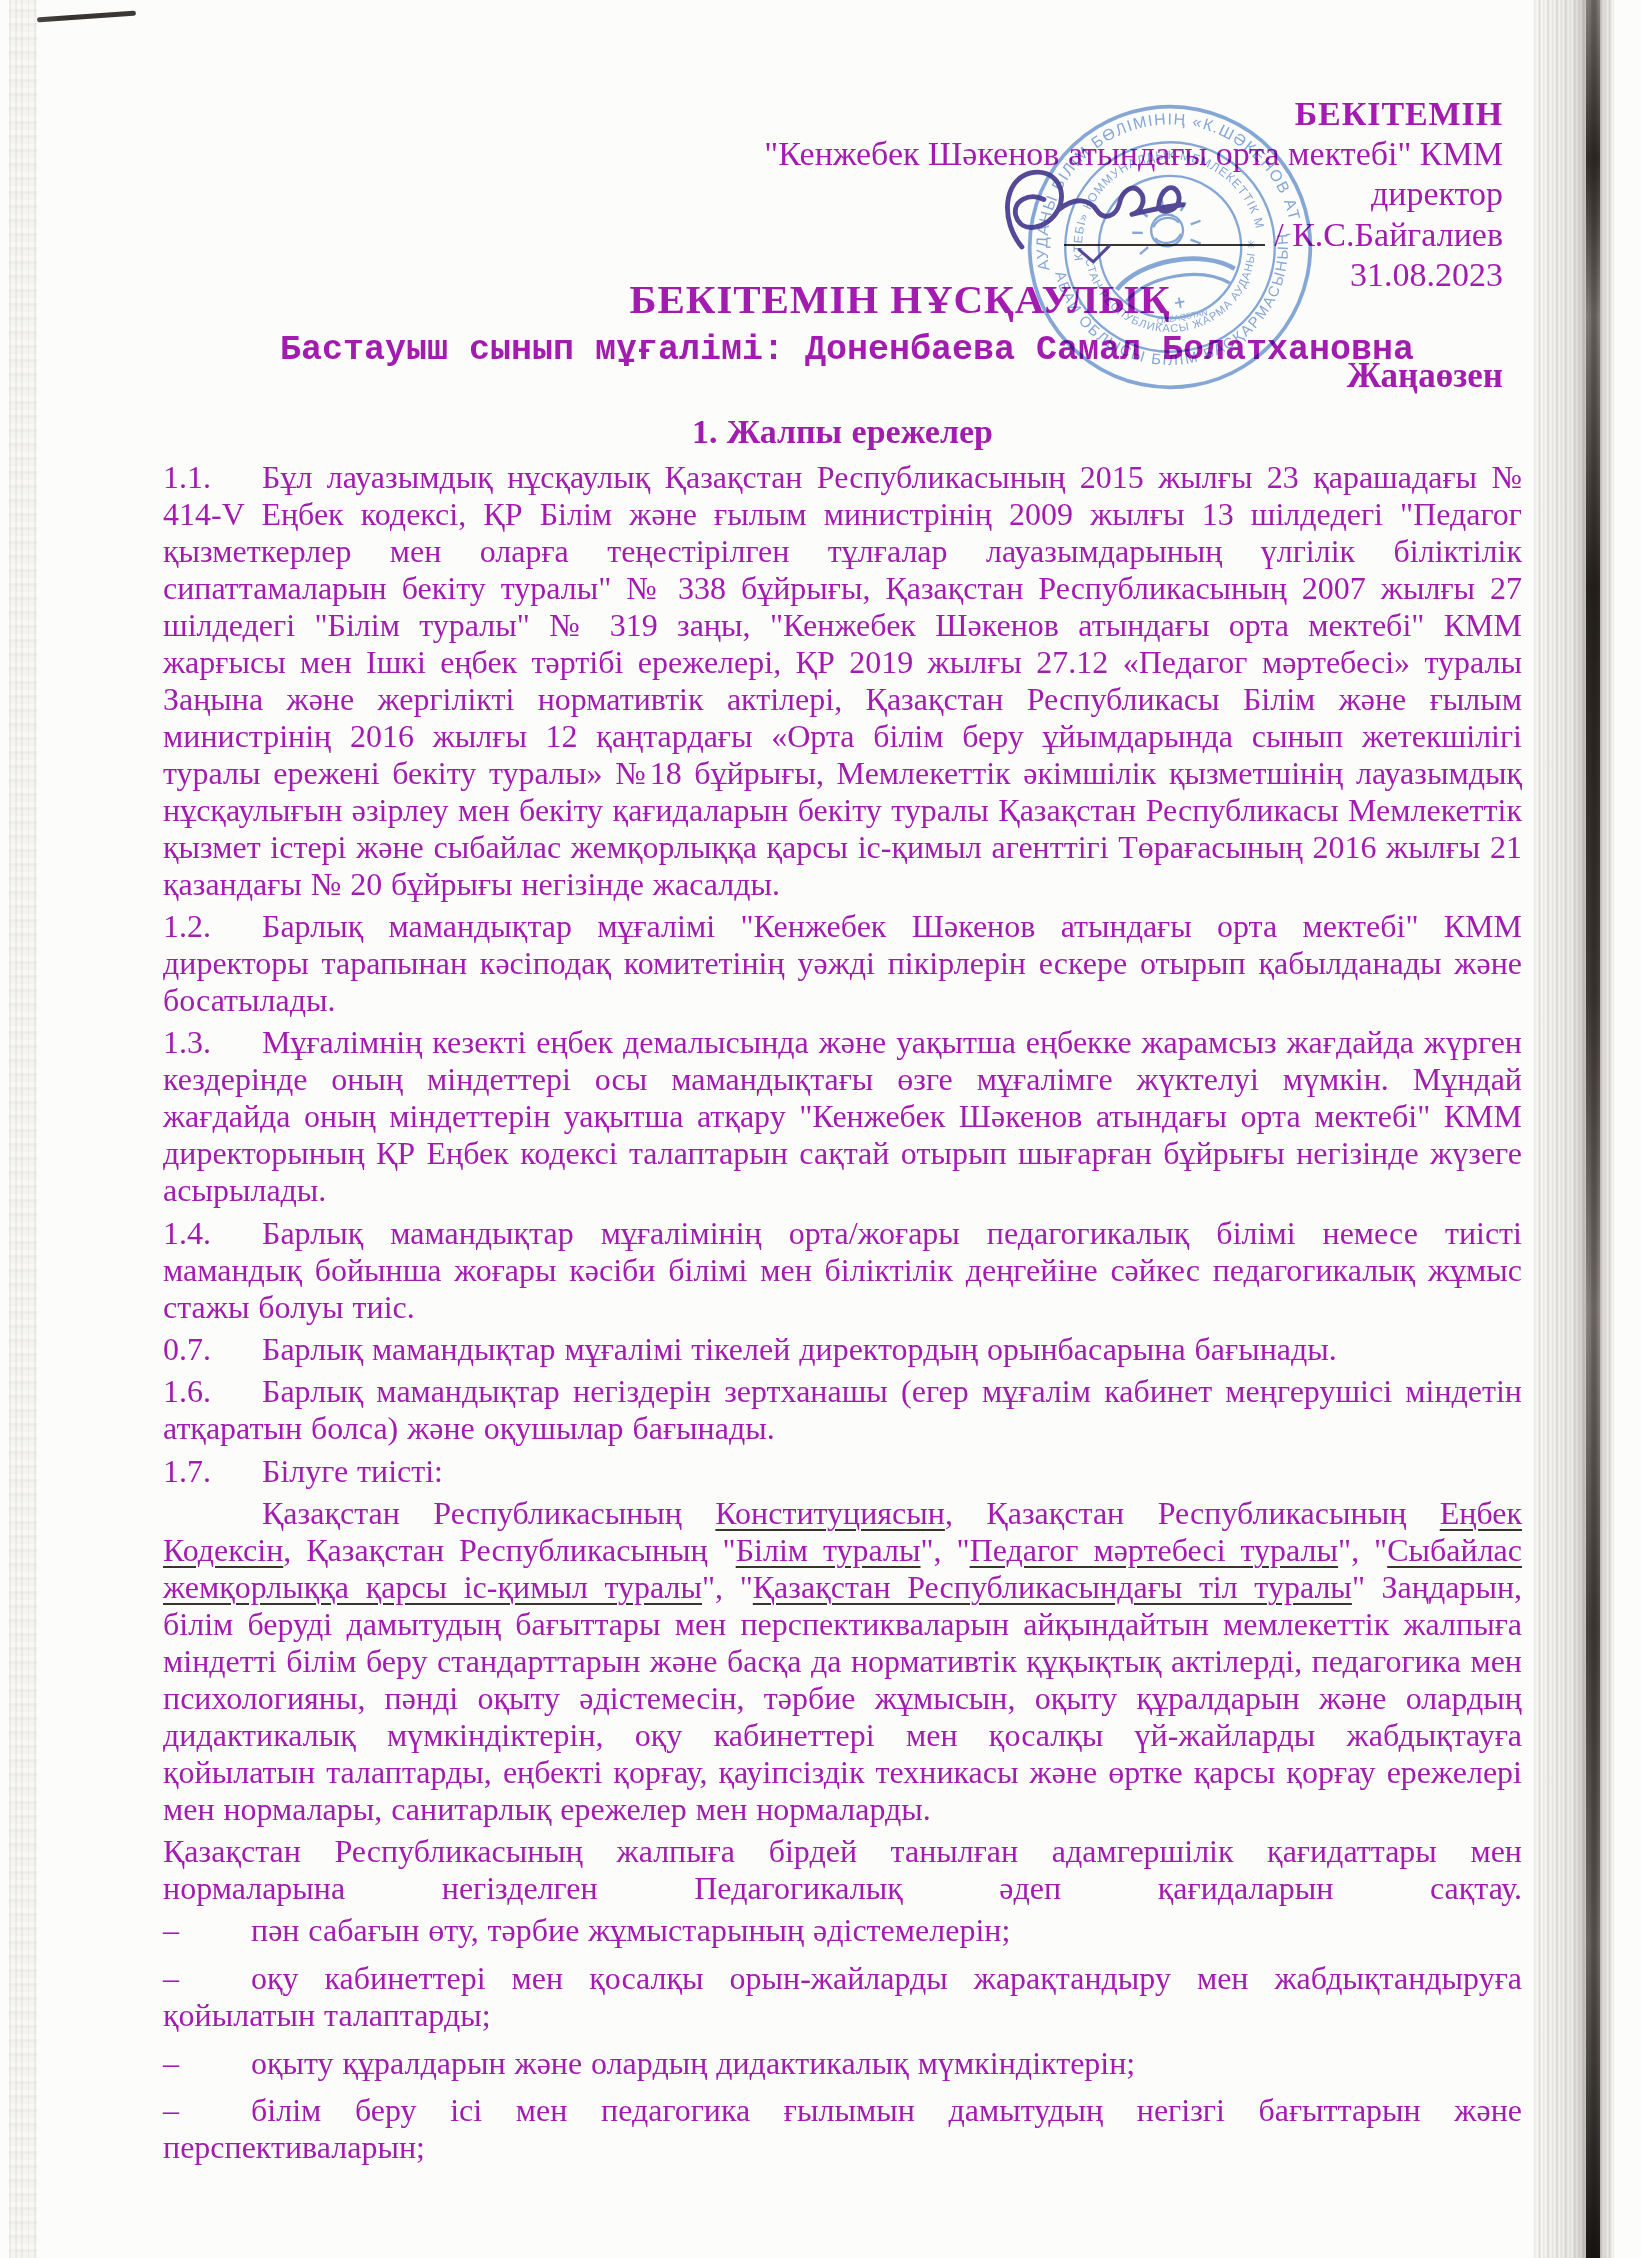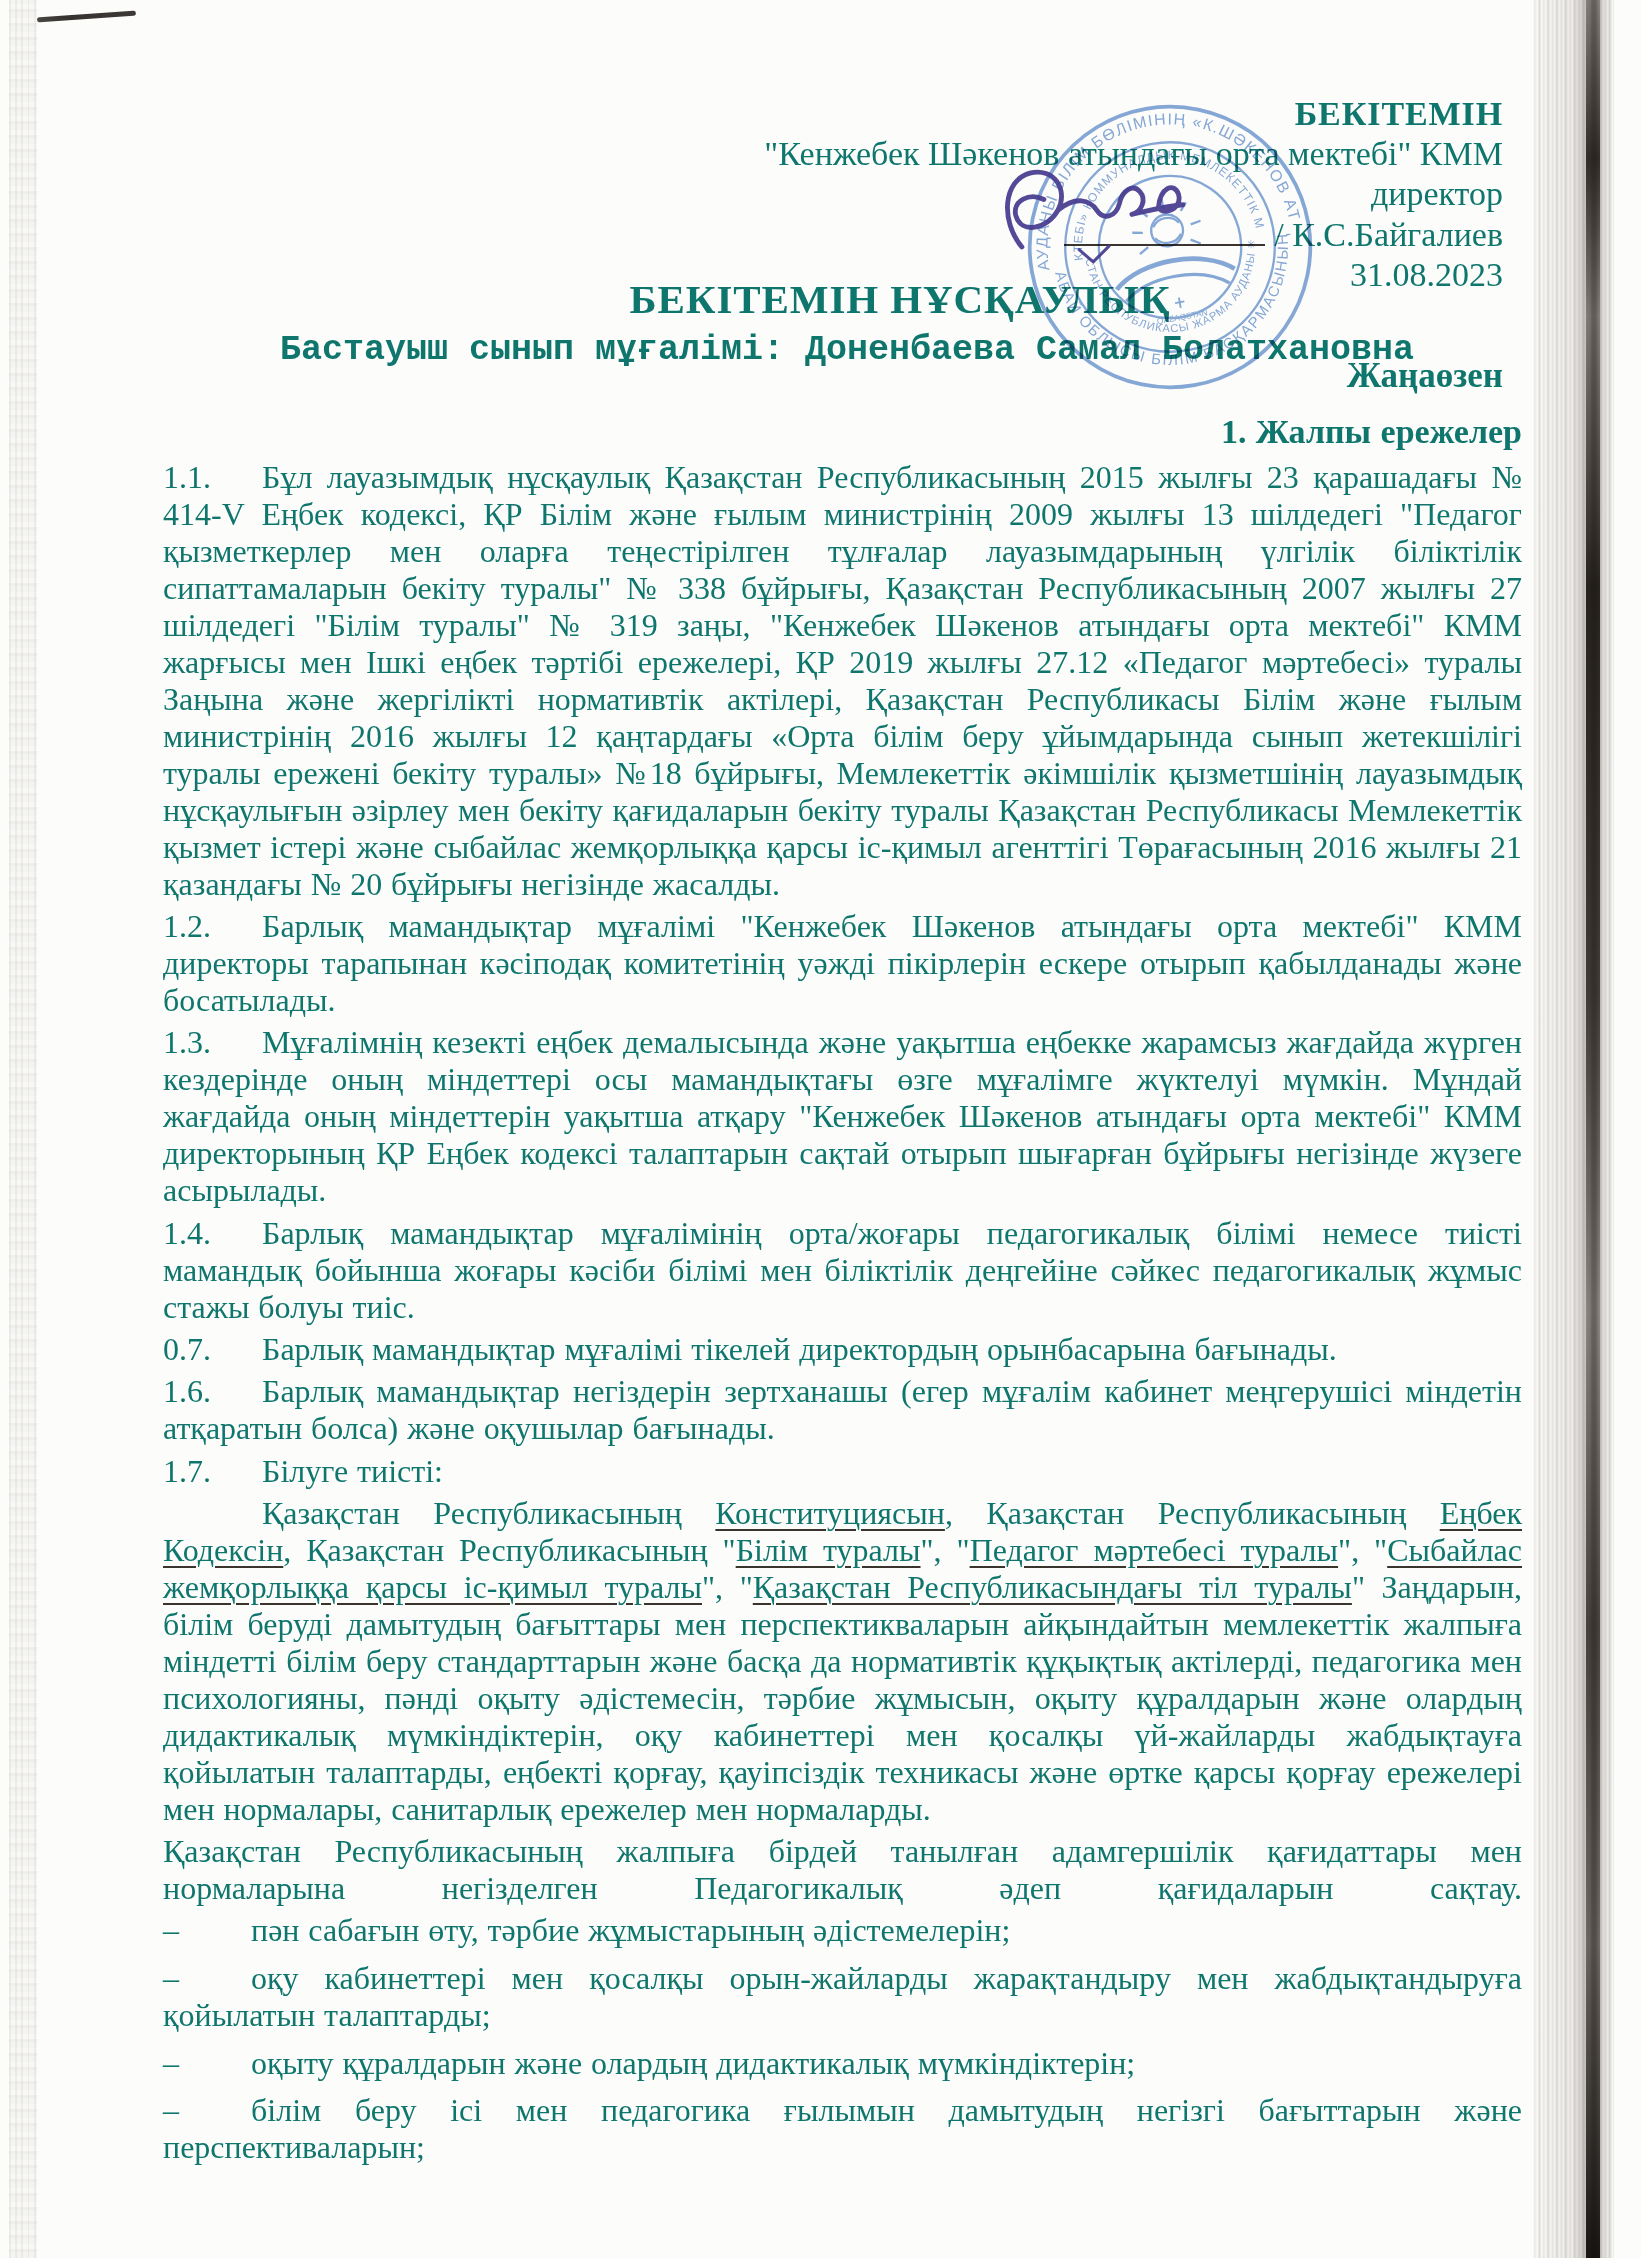--- a/index.html
+++ b/index.html
@@ -2,21 +2,21 @@
 <html style="font-size:14px"><head>
 <meta charset="utf-8">
 <style>
   html,body{margin:0;padding:0;background:#e8e8e6;}
   .page{
     position:relative;
     width:1642px;height:2258px;
     margin:0 auto;
     background:#fcfcfa;
     font-family:"Liberation Serif","DejaVu Serif",serif;
-    color:#0f766e;
+    color:#a21caf;
     overflow:hidden;
   }
   
   .edge-band-left{
     position:absolute;left:8.8px;top:0;width:28px;height:100%;
     background:
       repeating-linear-gradient(0deg, rgba(125,115,105,.07) 0 6.2px, rgba(150,140,128,.14) 6.2px 8.8px, rgba(125,115,105,.04) 8.8px 14px),
       repeating-linear-gradient(90deg, rgba(120,110,100,.10) 0 1.8px, rgba(0,0,0,0) 1.8px 6.2px);
     opacity:.85;
   }
@@ -55,21 +55,21 @@
   .title-block{position:absolute;top:275px;left:172px;width:1350px;text-align:center;}
   .doc-title{font-size:41px;font-weight:bold;padding-left:106px;letter-spacing:0.9px;}
   .doc-subtitle{font-size:35px;font-weight:bold;margin-top:7px;font-family:Liberation Mono, monospace;}
   .city{position:absolute;top:356px;right:139px;font-size:35px;font-weight:bold;}
   
   .body-text{
     position:absolute;top:413px;left:163px;width:1359px;
     font-size:32px;line-height:37px;text-align:justify;
     word-spacing:0.9px;
   }
-  .section-heading{text-align:right;font-size:34px;font-weight:bold;margin:0 0 8.8px 0;}
+  .section-heading{text-align:center;font-size:34px;font-weight:bold;margin:0 0 8.8px 0;}
   .body-text p{margin:0 0 5.3px 0;}
   .num{display:inline-block;min-width:99px;}
   .law-par{text-indent:99px;}
   .law-par u,.body-text u{text-decoration-thickness:2.2px;text-underline-offset:5.3px;text-decoration-color:#3a342e;}
   .ethics-par{text-align-last:justify;}
   .dash-par{margin-bottom:10.6px !important;}
   .dash-mark{display:inline-block;min-width:88px;}
   
   .stamp{position:absolute;left:1011px;top:88px;mix-blend-mode:multiply;opacity:.88;pointer-events:none;z-index:4;}
 </style>

